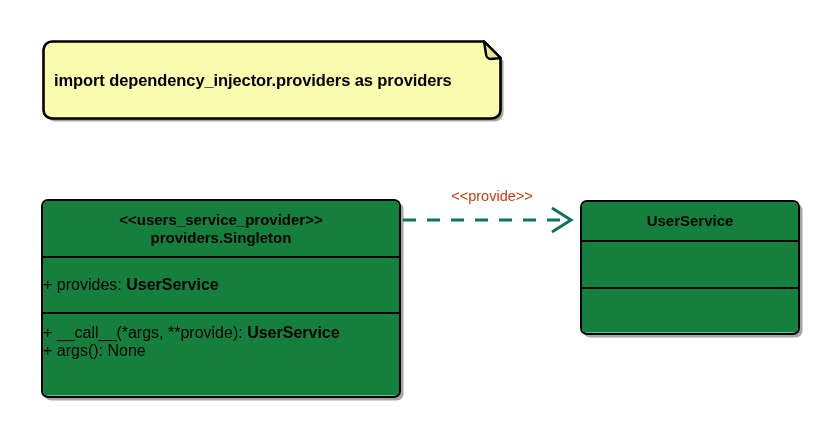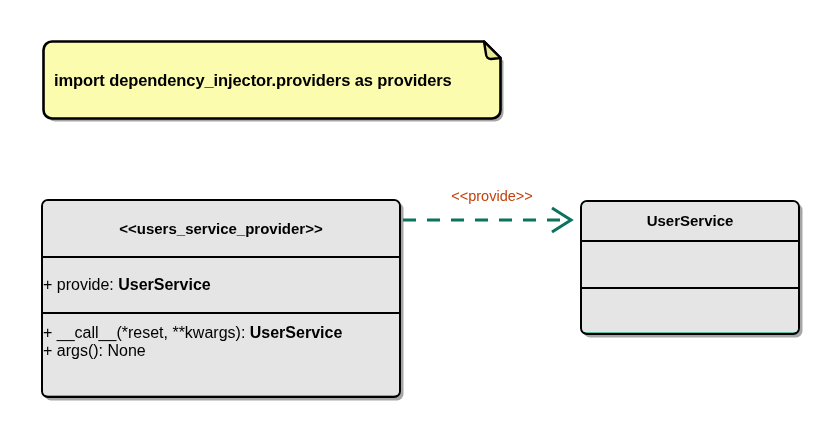--- a/index.html
+++ b/index.html
@@ -62,21 +62,21 @@
     position: absolute;
     box-sizing: border-box;
     background: #5FBDA8;
     border: 2.4px solid #000000;
     border-radius: 7px;
     box-shadow: 3px 3px 0 -0.5px rgba(0,0,0,0.35);
     overflow: hidden;
   }
   .compartment {
     box-sizing: border-box;
-    background: #e5e5e5;
+    background: #15803d;
     color: #000000;
     position: relative;
   }
   .compartment + .compartment {
     border-top: 2.4px solid #000000;
   }
 
   .c-header {
     display: flex;
     flex-direction: column;
@@ -167,31 +167,32 @@
                A 8.5 8.5 0 0 1 3.5 72
                Z" fill="#FCFCAE" stroke="#000000" stroke-width="2.6" stroke-linejoin="round"></path>
       <path d="M 444 3.5 L 446 16 A 5 5 0 0 0 451 21 L 460.5 20 Z" fill="#E8E89B" stroke="#000000" stroke-width="2.4" stroke-linejoin="round"></path>
     </svg>
     <div class="note-text">import dependency_injector.providers as providers</div>
   </div>
 
   <div class="classbox" id="provider-class">
     <div class="compartment c-header">
       <div class="line">&lt;&lt;users_service_provider&gt;&gt;</div>
+      <div class="line">providers.Singleton</div>
     </div>
     <div class="compartment c-attrs">
       <div class="member">
         <span>+</span>
-        <span>provide: </span><b>UserService</b>
+        <span>provides: </span><b>UserService</b>
       </div>
     </div>
     <div class="compartment c-ops">
       <div class="member">
         <span>+</span>
-        <span>__call__(*reset, **kwargs): </span><b>UserService</b>
+        <span>__call__(*args, **provide): </span><b>UserService</b>
       </div>
       <div class="member">
         <span>+</span>
         <span>args(): None</span><b></b>
       </div>
     </div>
   </div>
 
   <div class="classbox" id="service-class">
     <div class="compartment c-header">

